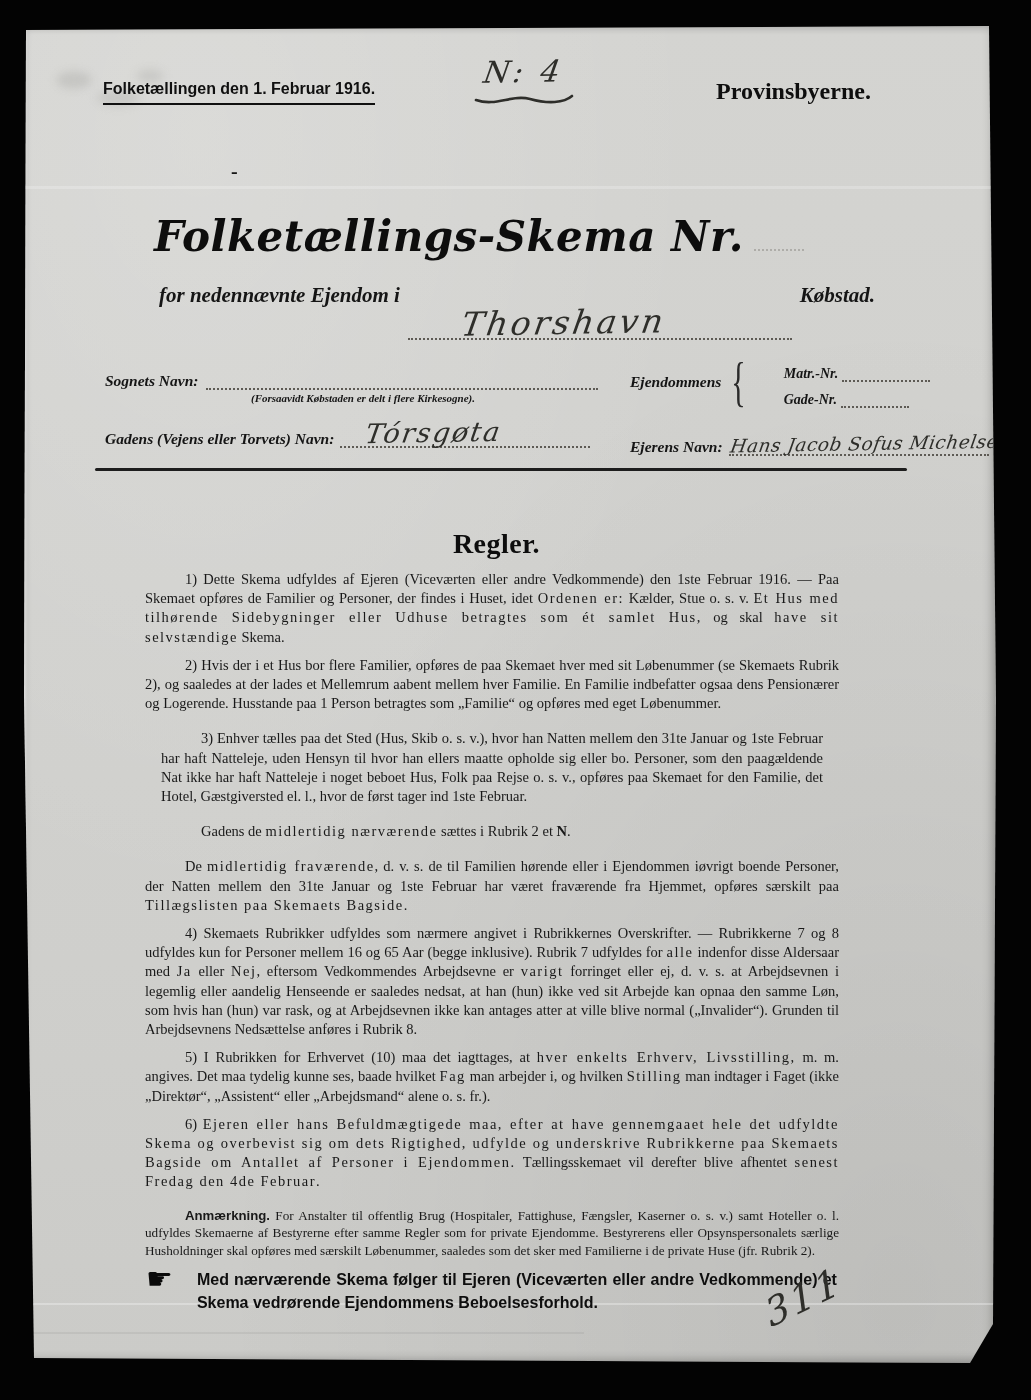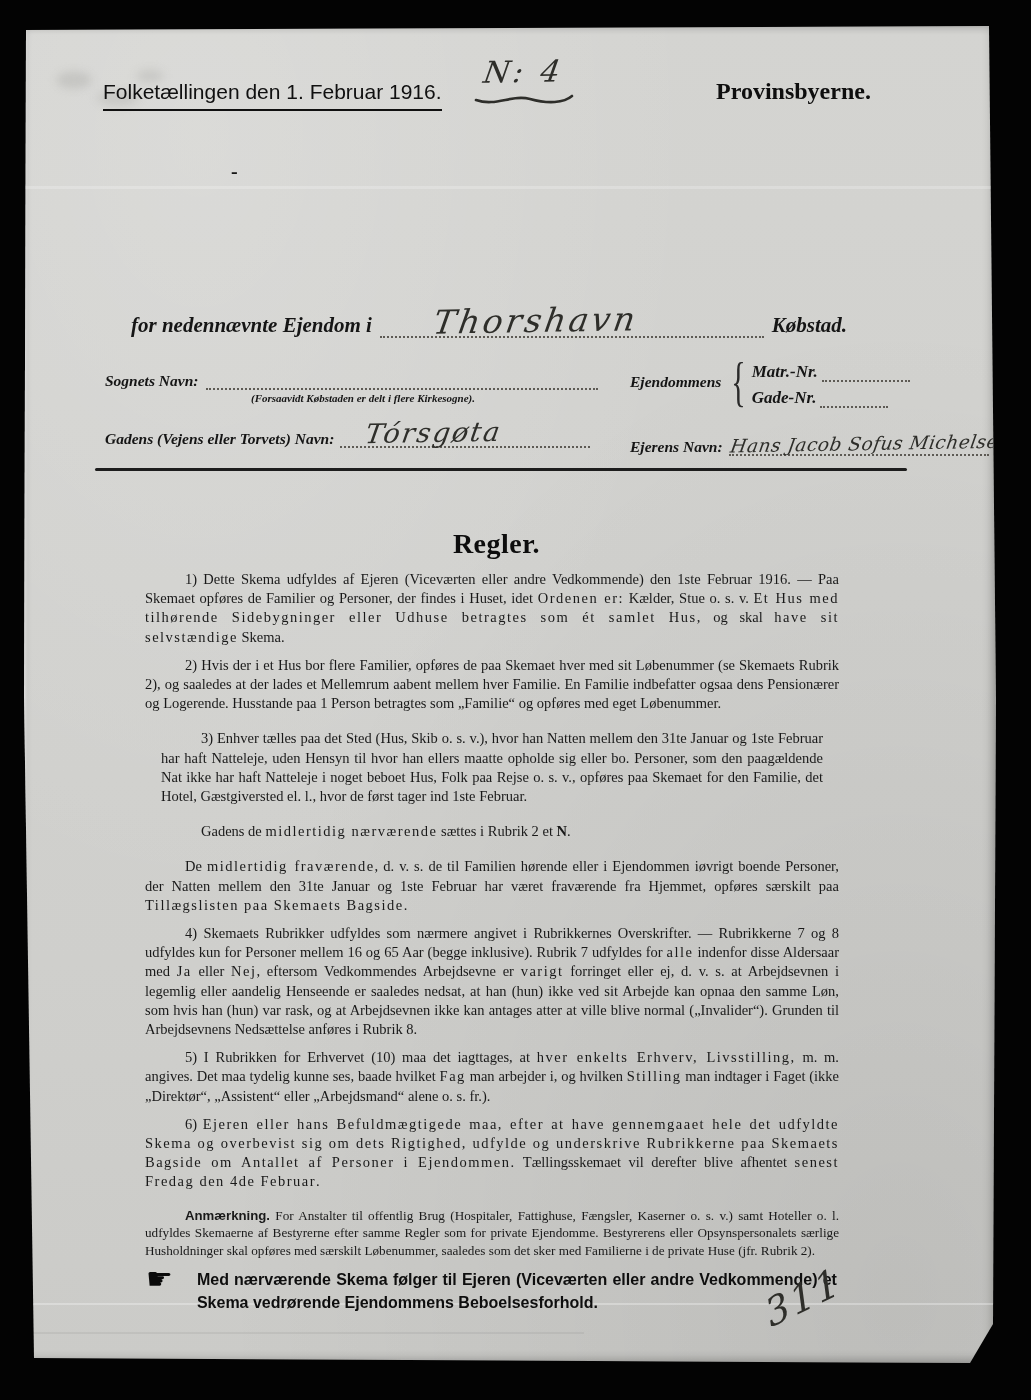--- a/index.html
+++ b/index.html
@@ -52,63 +52,63 @@
     display: inline-block;
     transform: skewX(-10deg) rotate(-1deg);
     letter-spacing: 1px;
   }
   .dot { border-bottom: 2px dotted #5d5a54; display: inline-block; }
   .abs { position: absolute; }
   
   .hdr-left {
     left: 79px; top: 54px;
     font-family: "Liberation Sans", sans-serif;
-    font-weight: 400; font-size: 21px; color: #101010;
+    font-weight: 700; font-size: 16px; color: #101010;
     border-bottom: 2.5px solid #101010; padding-bottom: 5px;
   }
   .n4wrap { left: 448px; top: 28px; text-align: center; }
   .n4 { font-size: 30px; letter-spacing: 4px; }
   .hdr-right { left: 692px; top: 52px; font-weight: 700; font-size: 24px; color: #0e0e0e; }
   .stray-dash { left: 207px; top: 134px; font-size: 20px; font-weight: 700; }
   
   .title-row {
     left: 130px; top: 186px; width: 650px;
     display: flex; justify-content: center; align-items: baseline;
   }
   .form-title {
     font-weight: 700; font-style: italic;
     font-size: 42px; letter-spacing: 0.5px; color: #0d0d0d;
     font-family: "DejaVu Serif", serif;
     white-space: nowrap;
   }
   .title-tail { width: 72px; border-bottom: 2px dotted #8a8781; opacity: 0.5; margin-left: 10px; }
   
   .subtitle-row {
-    left: 107px; top: 256px; width: 716px; height: 56px;
-    display: flex; align-items: flex-end;
+    left: 135px; top: 256px; width: 716px; height: 56px;
+    display: flex; 
   }
   .subtitle-row .bi { font-size: 21px; line-height: 26px; }
   .sub-field { flex: 1; margin: 0 8px; border-bottom: 2px dotted #5d5a54; position: relative; height: 100%; }
   .sub-field .hand { position: absolute; left: 54px; bottom: -4px; font-size: 33px; letter-spacing: 3px; }
   
   .sognets-row { left: 81px; top: 336px; display: flex; align-items: flex-end; height: 28px; }
   .sognets-row .bi { font-size: 15.5px; }
   .sognets-row .dot { width: 392px; margin-left: 8px; height: 24px; }
   .sognets-note { left: 200px; top: 366px; font-size: 11px; margin-left: 27px; }
   .gadens-row { left: 81px; top: 392px; display: flex; align-items: flex-end; height: 30px; }
   .gadens-row .bi { font-size: 15.5px; }
   .gadens-field { width: 250px; margin-left: 6px; height: 28px; position: relative; border-bottom: 2px dotted #5d5a54; }
   .gadens-field .hand { position: absolute; left: 26px; bottom: -2px; font-size: 27px; letter-spacing: 2px; }
   .ejd-group { left: 606px; top: 330px; display: flex; align-items: center; }
   .ejd-group .bi { font-size: 15.5px; }
   .brace { font-size: 30px; font-weight: 400; font-style: normal; color: #2a2a2a;
            transform: scaleY(1.85); margin: 0 6px 0 10px; display: inline-block; }
   .ejd-rows { display: flex; flex-direction: column; }
   .ejd-row { display: flex; align-items: flex-end; height: 26px; }
-  .ejd-row .bi { font-size: 17px; }
+  .ejd-row .bi { font-size: 14px; margin-left: 32px; }
   .ejd-row .dot { height: 20px; margin-left: 4px; }
   .dot.w88 { width: 88px; } .dot.w68 { width: 68px; }
   .ejerens-row { left: 606px; top: 398px; display: flex; align-items: flex-end; height: 32px; }
   .ejerens-row .bi { font-size: 15.5px; }
   .ejerens-field { width: 260px; margin-left: 6px; height: 30px; position: relative; border-bottom: 2px dotted #5d5a54; }
   .ejerens-field .hand { position: absolute; left: 2px; bottom: 0px; font-size: 18.5px; letter-spacing: 0.5px; }
   .rule-hr { left: 71px; top: 442px; width: 812px; height: 2.5px; background: #1d1d1d; border-radius: 2px; }
   
   .regler-heading {
     left: 121px; top: 502px; width: 703px;
@@ -156,20 +156,24 @@
     <div class="abs hdr-left">Folketællingen den 1. Februar 1916.</div>
     <div class="abs n4wrap">
       <span class="hand n4">N: 4</span>
       <svg class="n4-swash" width="104" height="16" viewBox="0 0 104 16">
         <path d="M4 9 C 24 16, 40 3, 58 8 S 92 12, 100 5" fill="none" stroke="#2e2e2a" stroke-width="2.6" stroke-linecap="round"></path>
       </svg>
     </div>
     <div class="abs hdr-right">Provinsbyerne.</div>
     <div class="abs stray-dash">-</div>
 
+    <div class="abs title-row">
+      <span class="form-title">Folketællings-Skema Nr.</span>
+      <span class="title-tail"></span>
+    </div>
 
     <div class="abs subtitle-row">
       <span class="bi">for nedennævnte Ejendom i</span>
       <span class="sub-field">
         <span class="hand">Thorshavn</span>
       </span>
       <span class="bi">Købstad.</span>
     </div>
 
     <div class="abs sognets-row">

